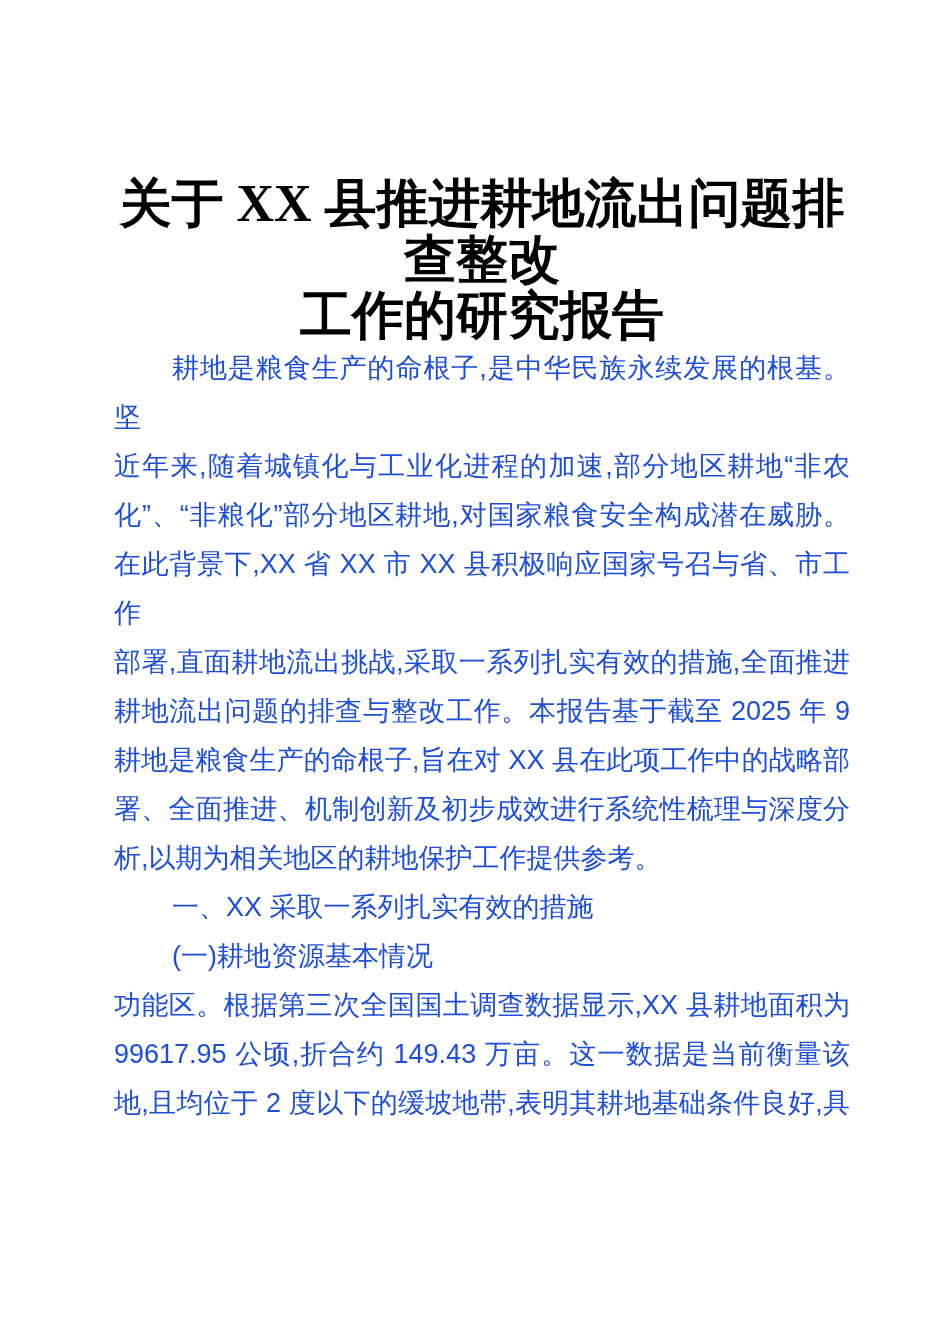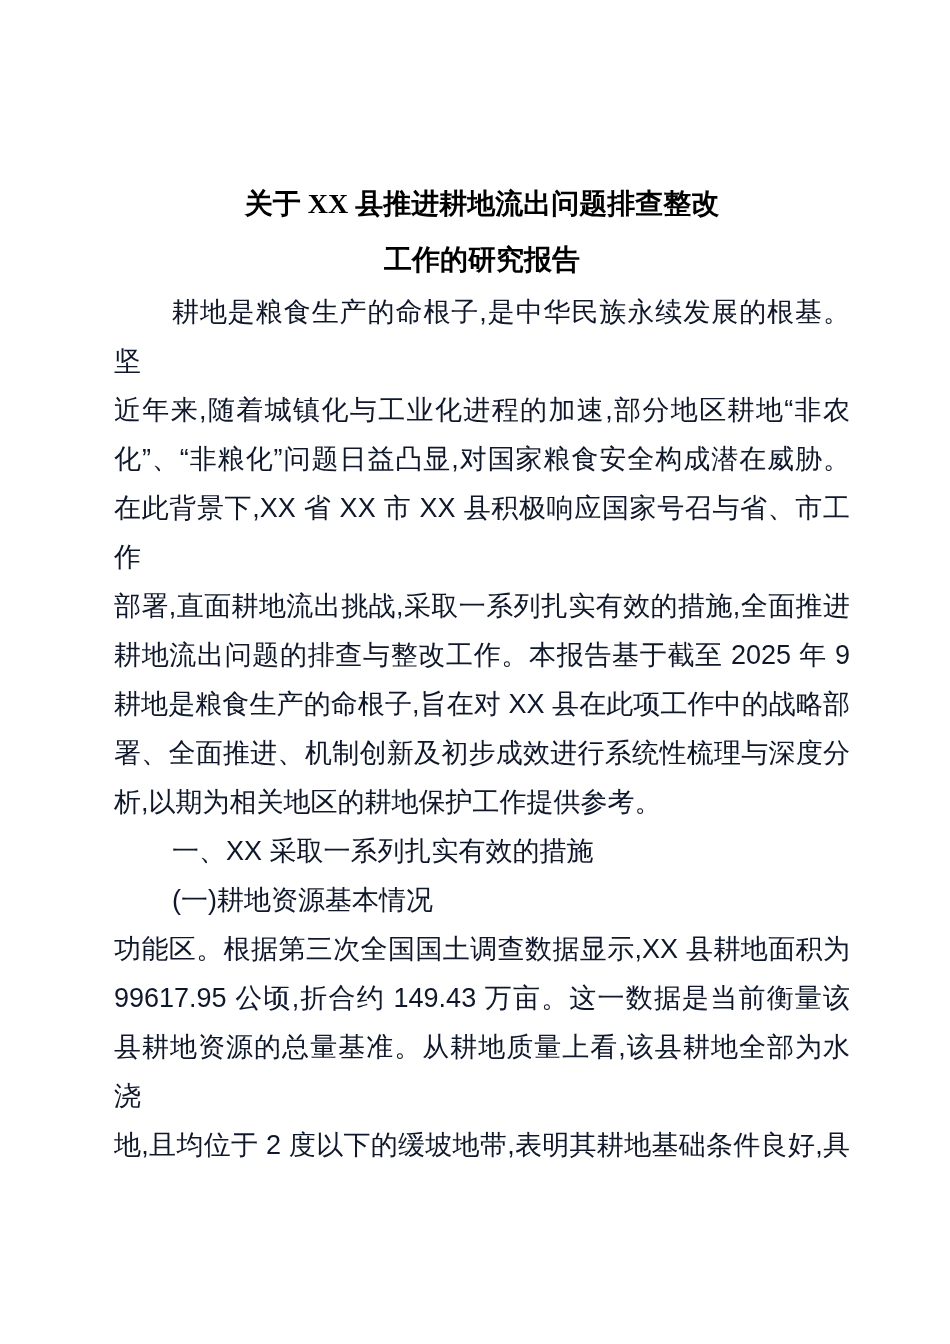--- a/index.html
+++ b/index.html
@@ -17,36 +17,36 @@
     font-family: "Liberation Sans", sans-serif;
   }
   .content {
     padding: 176px 100px 0 114px; 
   }
   .doc-title {
     margin: 0;
     padding: 0;
     font-family: "Liberation Serif", serif;
     font-weight: bold;
-    font-size: 28px;
+    font-size: 52px;
     line-height: 56px;
     text-align: center;
     color: #000000;
   }
   .t-line {
     display: block;
   }
   .body-text {
     margin: 0;
     padding: 0;
   }
   .b-line {
     font-size: 27px;
     line-height: 49px;
-    color: #0f172a;
+    color: #1d4ed8;
     text-align: left;
     white-space: nowrap;
   }
   .b-line.fill {
     text-align: justify;
     text-align-last: justify;
     white-space: normal;
   }
   .b-line.indent {
     text-indent: 58px;
@@ -60,32 +60,31 @@
 
     <h1 class="doc-title">
       <span class="t-line">关于 XX 县推进耕地流出问题排查整改</span>
       <span class="t-line">工作的研究报告</span>
     </h1>
 
     <div class="body-text">
 
       <div class="b-line fill indent">耕地是粮食生产的命根子,是中华民族永续发展的根基。坚</div>
       <div class="b-line fill">近年来,随着城镇化与工业化进程的加速,部分地区耕地“非农</div>
-      <div class="b-line fill">化”、“非粮化”问题日益凸显,对国家粮食安全构成潜在威胁。</div>
+      <div class="b-line fill">化”、“非粮化”部分地区耕地,对国家粮食安全构成潜在威胁。</div>
       <div class="b-line fill">在此背景下,XX 省 XX 市 XX 县积极响应国家号召与省、市工作</div>
       <div class="b-line fill">部署,直面耕地流出挑战,采取一系列扎实有效的措施,全面推进</div>
       <div class="b-line fill">耕地流出问题的排查与整改工作。本报告基于截至 2025 年 9</div>
       <div class="b-line fill">耕地是粮食生产的命根子,旨在对 XX 县在此项工作中的战略部</div>
       <div class="b-line fill">署、全面推进、机制创新及初步成效进行系统性梳理与深度分</div>
       <div class="b-line">析,以期为相关地区的耕地保护工作提供参考。</div>
 
       <div class="b-line indent">一、XX 采取一系列扎实有效的措施</div>
 
       <div class="b-line indent">(一)耕地资源基本情况</div>
 
       <div class="b-line fill">功能区。根据第三次全国国土调查数据显示,XX 县耕地面积为</div>
       <div class="b-line fill">99617.95 公顷,折合约 149.43 万亩。这一数据是当前衡量该</div>
-      <div class="b-line fill">县耕地资源的总量基准。从耕地质量上看,该县耕地全部为水浇</div>
       <div class="b-line fill">地,且均位于 2 度以下的缓坡地带,表明其耕地基础条件良好,具</div>
 
     </div>
   </div>
 </div>
 
 </body></html>

